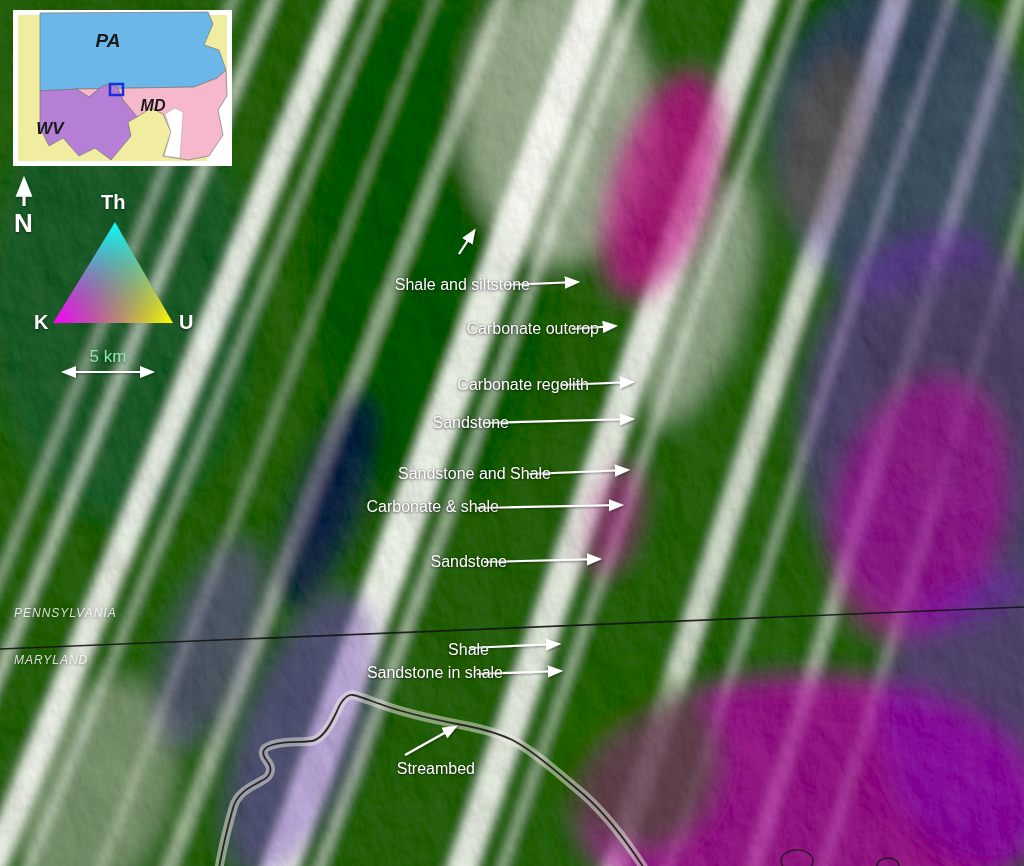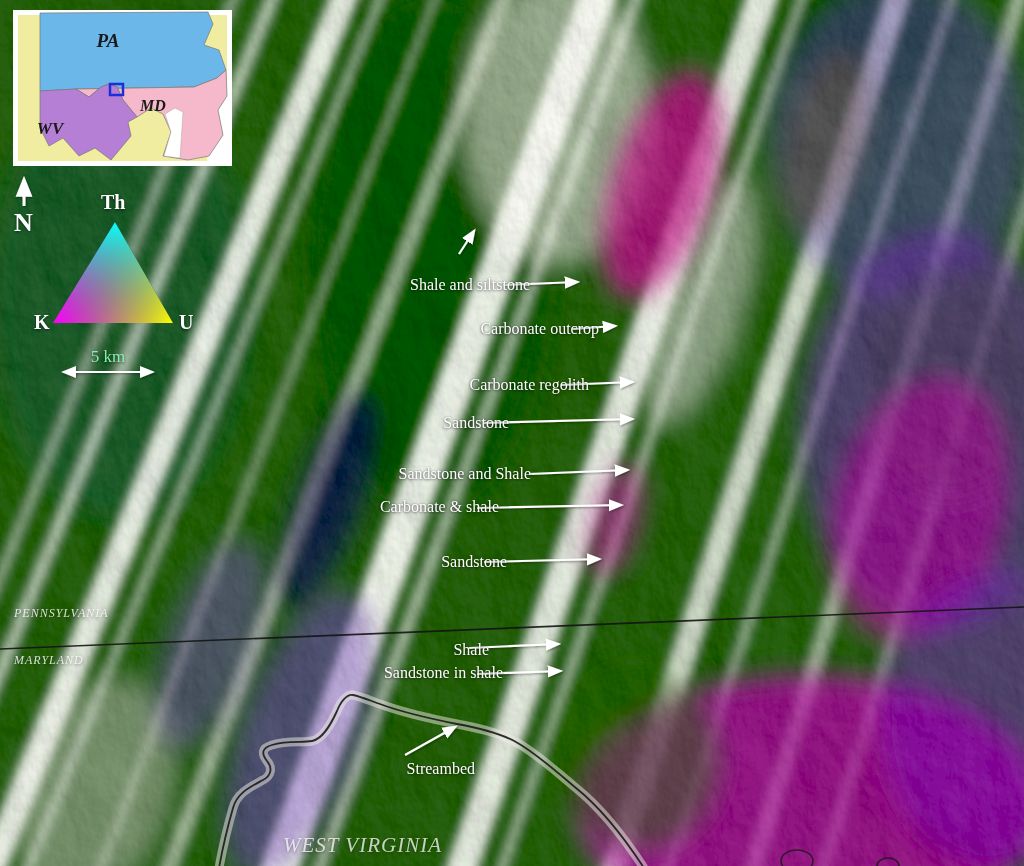--- a/index.html
+++ b/index.html
@@ -1,18 +1,18 @@
 <!DOCTYPE html>
 <html><head>
 <meta charset="utf-8">
 <style>
   html,body{margin:0;padding:0;background:#222;}
   #stage{
     position:relative;width:1024px;height:866px;overflow:hidden;
-    font-family:Liberation Serif, serif;
+    font-family:Liberation Sans, sans-serif;
     background:#466b3e;
   }
   #stage svg{display:block;}
   .abs{position:absolute;}
   
   .ann{
     position:absolute;color:#ffffff;font-size:16px;line-height:19px;
     text-align:right;white-space:nowrap;
     text-shadow:0 1px 3px rgba(0,0,0,.55), 0 0 2px rgba(0,0,0,.35);
     pointer-events:none;
@@ -195,24 +195,23 @@
   <div class="legend-label north-n" style="left:14px;top:208px">N</div>
   <div class="legend-label" style="left:101px;top:191px">Th</div>
   <div class="legend-label" style="left:34px;top:311px">K</div>
   <div class="legend-label" style="left:179px;top:311px">U</div>
   <div class="scale-text" style="left:66px;top:347px">5 km</div>
 
   <div class="ann" style="left:340px;top:275px;width:157px">Shale and siltstone</div>
   <div class="ann" style="left:410px;top:319px;width:156px">Carbonate outcrop</div>
   <div class="ann" style="left:398px;top:375px;width:158px">Carbonate regolith</div>
   <div class="ann" style="left:376px;top:413px;width:100px">Sandstone</div>
-  <div class="ann" style="left:328px;top:464px;width:170px">Sandstone and Shale</div>
+  <div class="ann" style="left:348px;top:464px;width:170px">Sandstone and Shale</div>
   <div class="ann" style="left:310px;top:497px;width:156px">Carbonate &amp; shale</div>
   <div class="ann" style="left:374px;top:552px;width:100px">Sandstone</div>
   <div class="ann" style="left:396px;top:640px;width:60px">Shale</div>
   <div class="ann" style="left:318px;top:663px;width:152px">Sandstone in shale</div>
   <div class="ann center" style="left:350px;top:759px;width:92px">Streambed</div>
 
   <div class="state-label" style="left:14px;top:606px">PENNSYLVANIA</div>
   <div class="state-label" style="left:14px;top:653px">MARYLAND</div>
-  <div class="state-label wv" style="left:283px;top:833px">WEST VIRGINIA</div>
 
 </div>
 
 </body></html>

